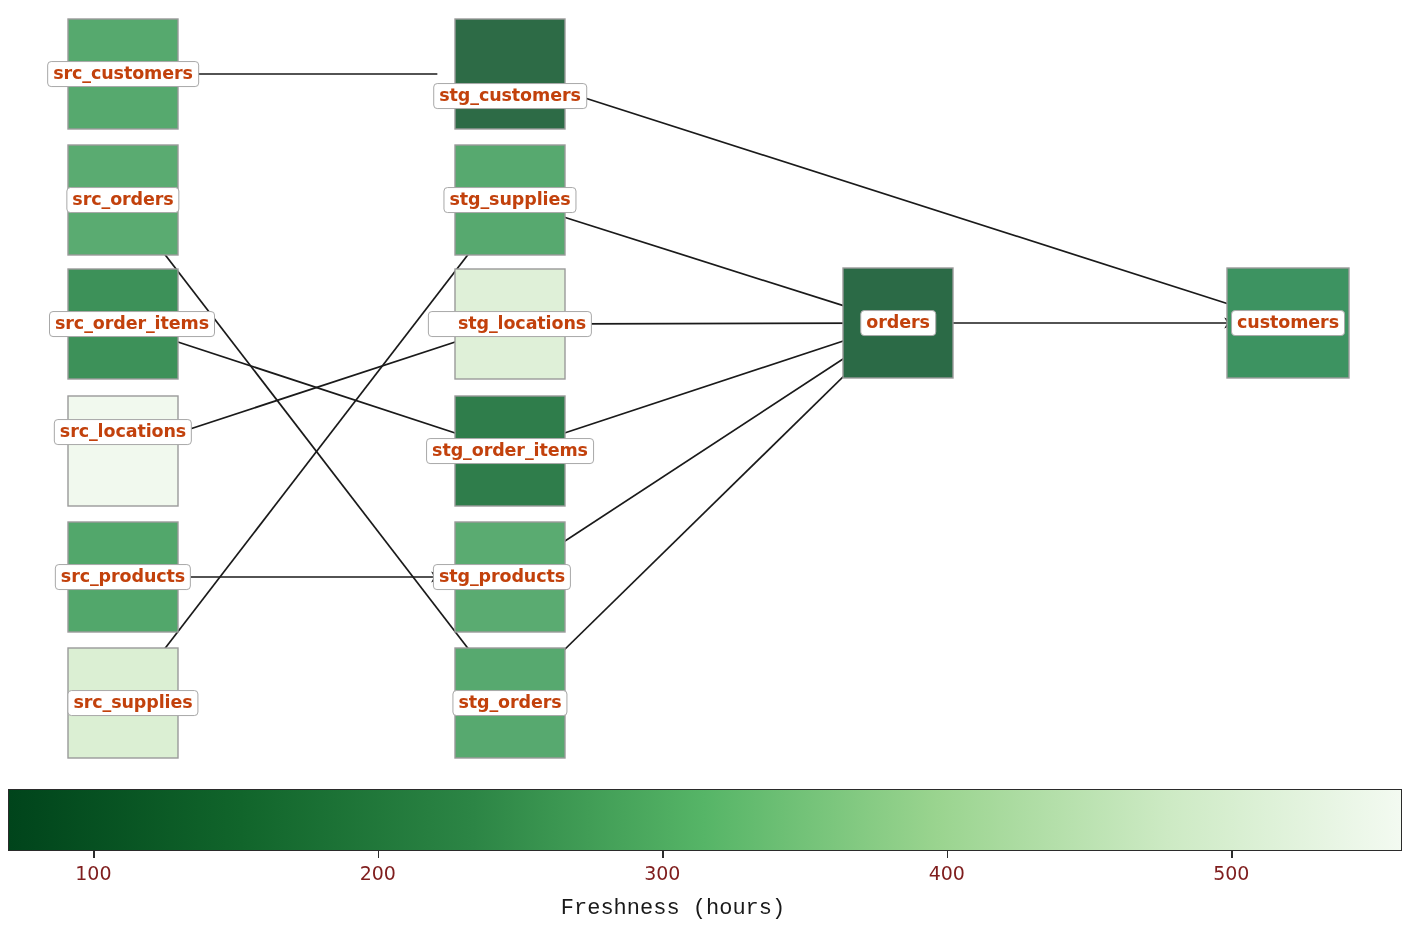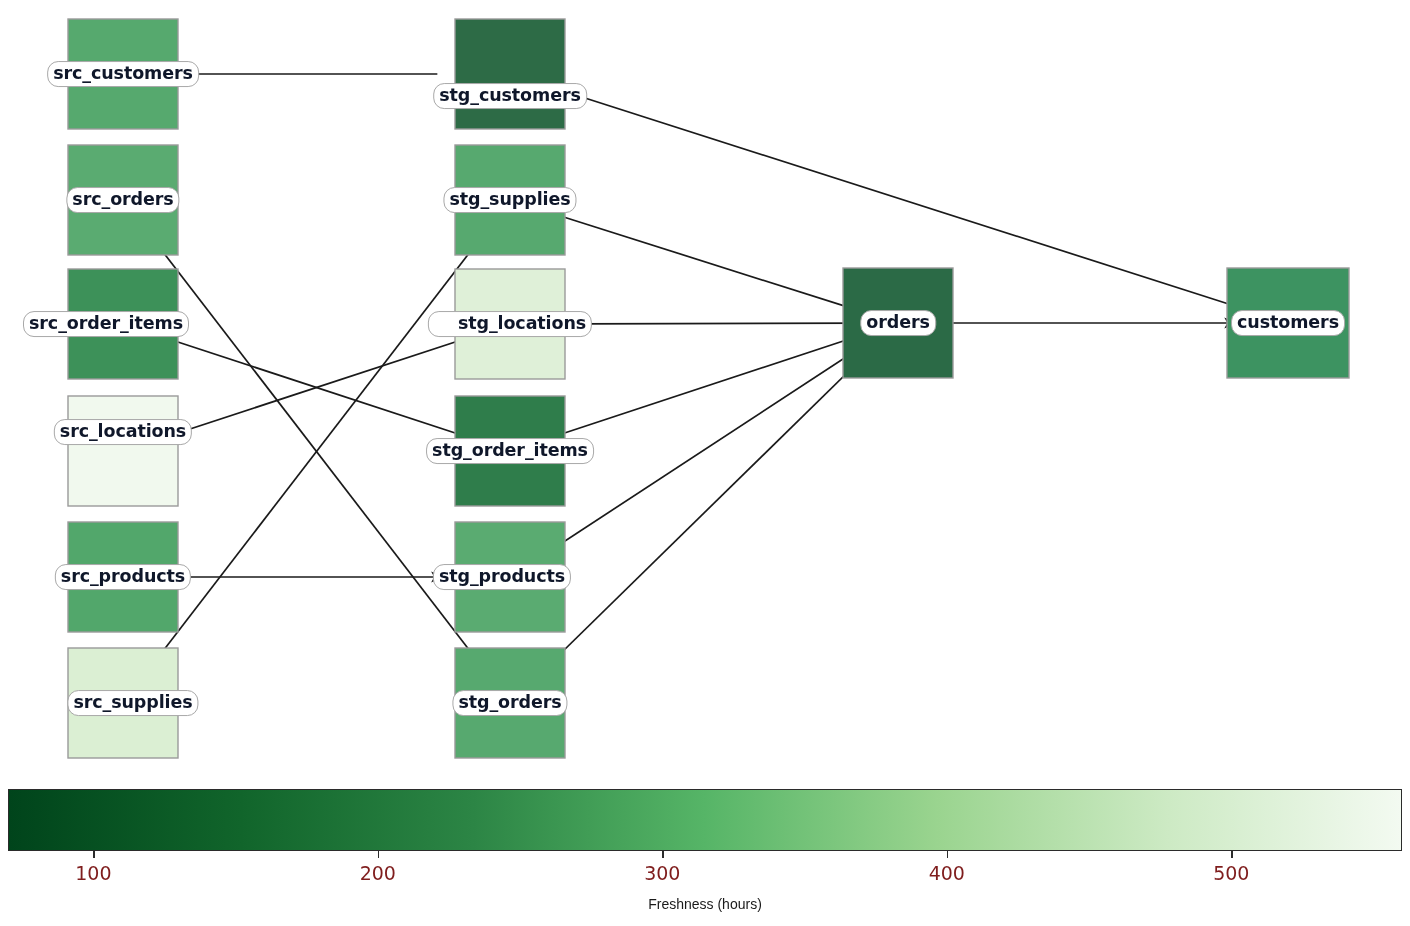--- a/index.html
+++ b/index.html
@@ -33,26 +33,26 @@
   .edge-line {
     stroke: #1a1a1a;
     stroke-width: 1.7;
     fill: none;
   }
   .node-label {
     position: absolute;
     transform: translate(-50%, -50%);
     background: #ffffff;
     border: 1.4px solid #a8a8a8;
-    border-radius: 11px;
+    border-radius: 4px;
     padding: 2px 5px 3px 5px;
     font-family: "DejaVu Sans", sans-serif;
     font-size: 17.5px;
     font-weight: bold;
-    color: #0f172a;
+    color: #c2410c;
     white-space: nowrap;
     line-height: 1.08;
     letter-spacing: -0.1px;
   }
   .cbar-wrap {
     position: absolute;
     left: 8px;
     top: 789px;
     width: 1394px;
     height: 62px;
@@ -74,24 +74,24 @@
     position: absolute;
     top: 862px;
     transform: translateX(-50%);
     font-family: "DejaVu Sans", sans-serif;
     font-size: 19px;
     color: #7f1d1d;
   }
   .cbar-axislabel {
     position: absolute;
     top: 896px;
-    left: 705px;
+    left: 673px;
     transform: translateX(-50%);
-    font-family: Liberation Sans, sans-serif;
-    font-size: 14px;
+    font-family: Liberation Mono, monospace;
+    font-size: 22px;
     color: #1a1a1a;
   }
 </style>
 </head>
 <body>
 
 <div id="stage">
 
   <svg class="layer" id="graph-layer" viewBox="0 0 1410 926">
     <defs>
@@ -128,21 +128,21 @@
         <rect x="455" y="522" width="110" height="110" fill="#5aab71" class="node-rect"></rect>
         <rect x="455" y="648" width="110" height="110" fill="#57a96f" class="node-rect"></rect>
         <rect x="843" y="268" width="110" height="110" fill="#2b6a46" class="node-rect"></rect>
         <rect x="1227" y="268" width="122" height="110" fill="#3d9361" class="node-rect"></rect>
       </g>
   </svg>
 
   <div id="labels-group">
       <div class="node-label" style="left: 123px; top: 74px;">src_customers</div>
       <div class="node-label" style="left: 123px; top: 200px;">src_orders</div>
-      <div class="node-label" style="left: 106px; top: 324px;">src_order_items</div>
+      <div class="node-label" style="left: 132px; top: 324px;">src_order_items</div>
       <div class="node-label" style="left: 123px; top: 432px;">src_locations</div>
       <div class="node-label" style="left: 123px; top: 577px;">src_products</div>
       <div class="node-label" style="left: 133px; top: 703px; text-align: center;">src_supplies</div>
       <div class="node-label" style="left: 510px; top: 74px; margin-top: 22px;">stg_customers</div>
       <div class="node-label" style="left: 510px; top: 200px;">stg_supplies</div>
       <div class="node-label" style="left: 510px; top: 324px; padding-left: 29px;">stg_locations</div>
       <div class="node-label" style="left: 510px; top: 451px;">stg_order_items</div>
       <div class="node-label" style="left: 502px; top: 577px;">stg_products</div>
       <div class="node-label" style="left: 510px; top: 703px;">stg_orders</div>
       <div class="node-label" style="left: 898px; top: 323px;">orders</div>

